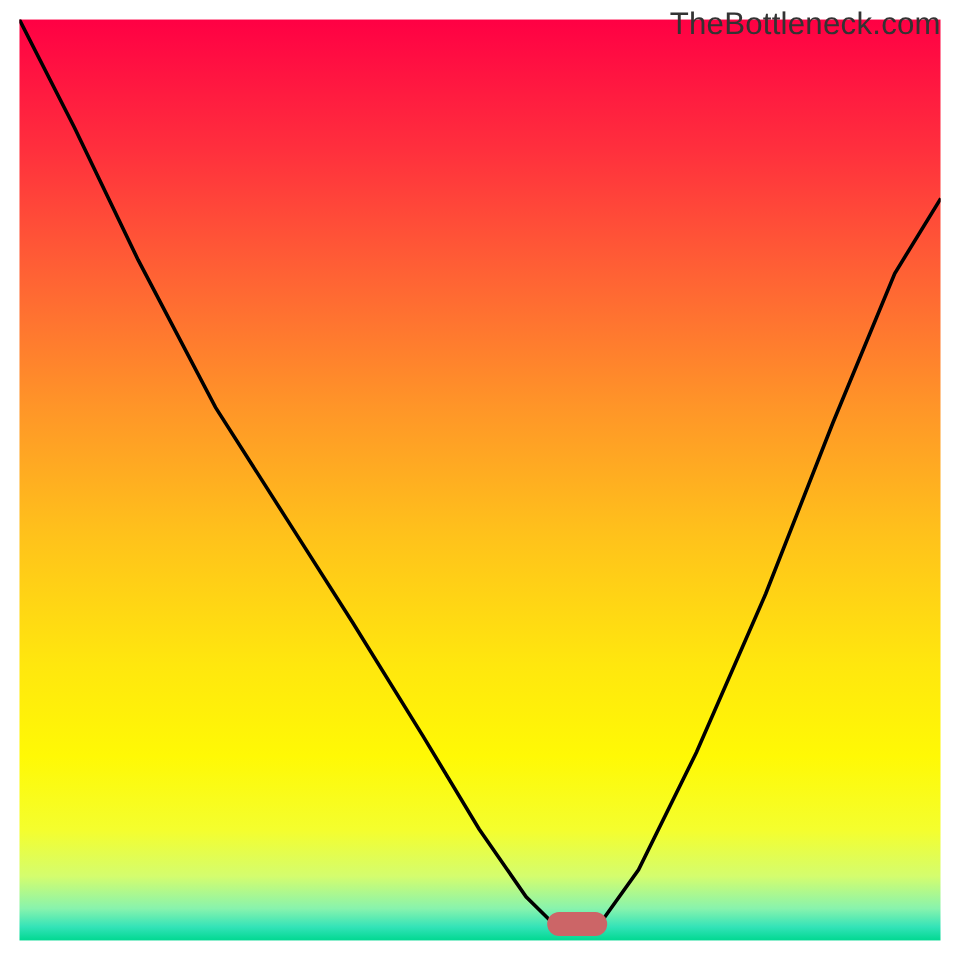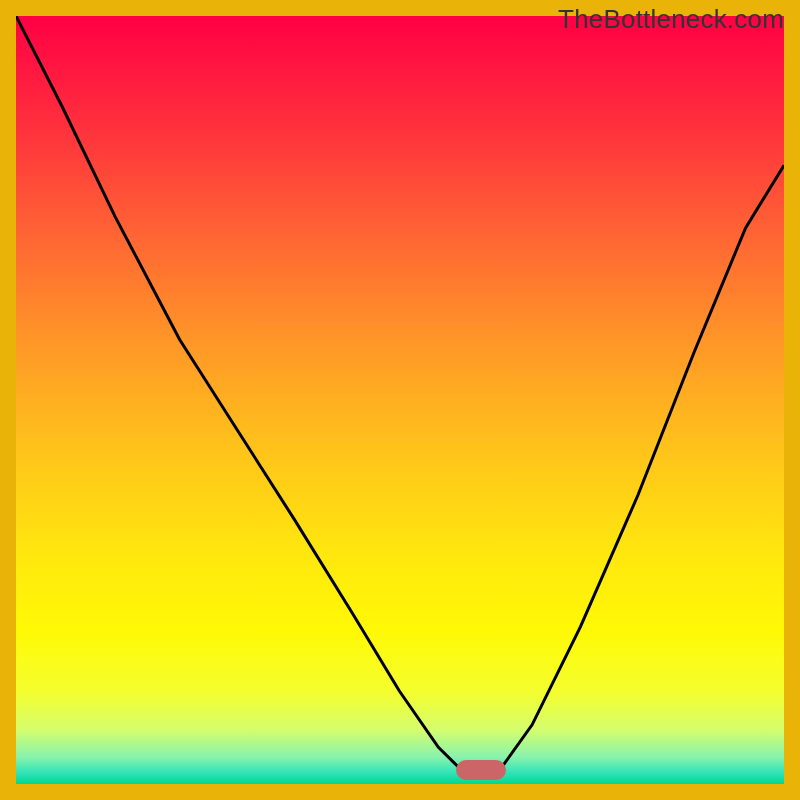--- a/index.html
+++ b/index.html
@@ -6,21 +6,21 @@
     margin: 0;
     padding: 0;
     width: 800px;
     height: 800px;
     background: #000;
     overflow: hidden;
   }
   .outer {
     width: 800px;
     height: 800px;
-    background: #eab308;
+    background: #ffffff;
     position: relative;
   }
   .watermark {
     position: absolute;
     top: 4px;
     right: 16px;
     color: #333;
     font-family: Arial, Helvetica, sans-serif;
     font-size: 26px;
     font-weight: 500;

